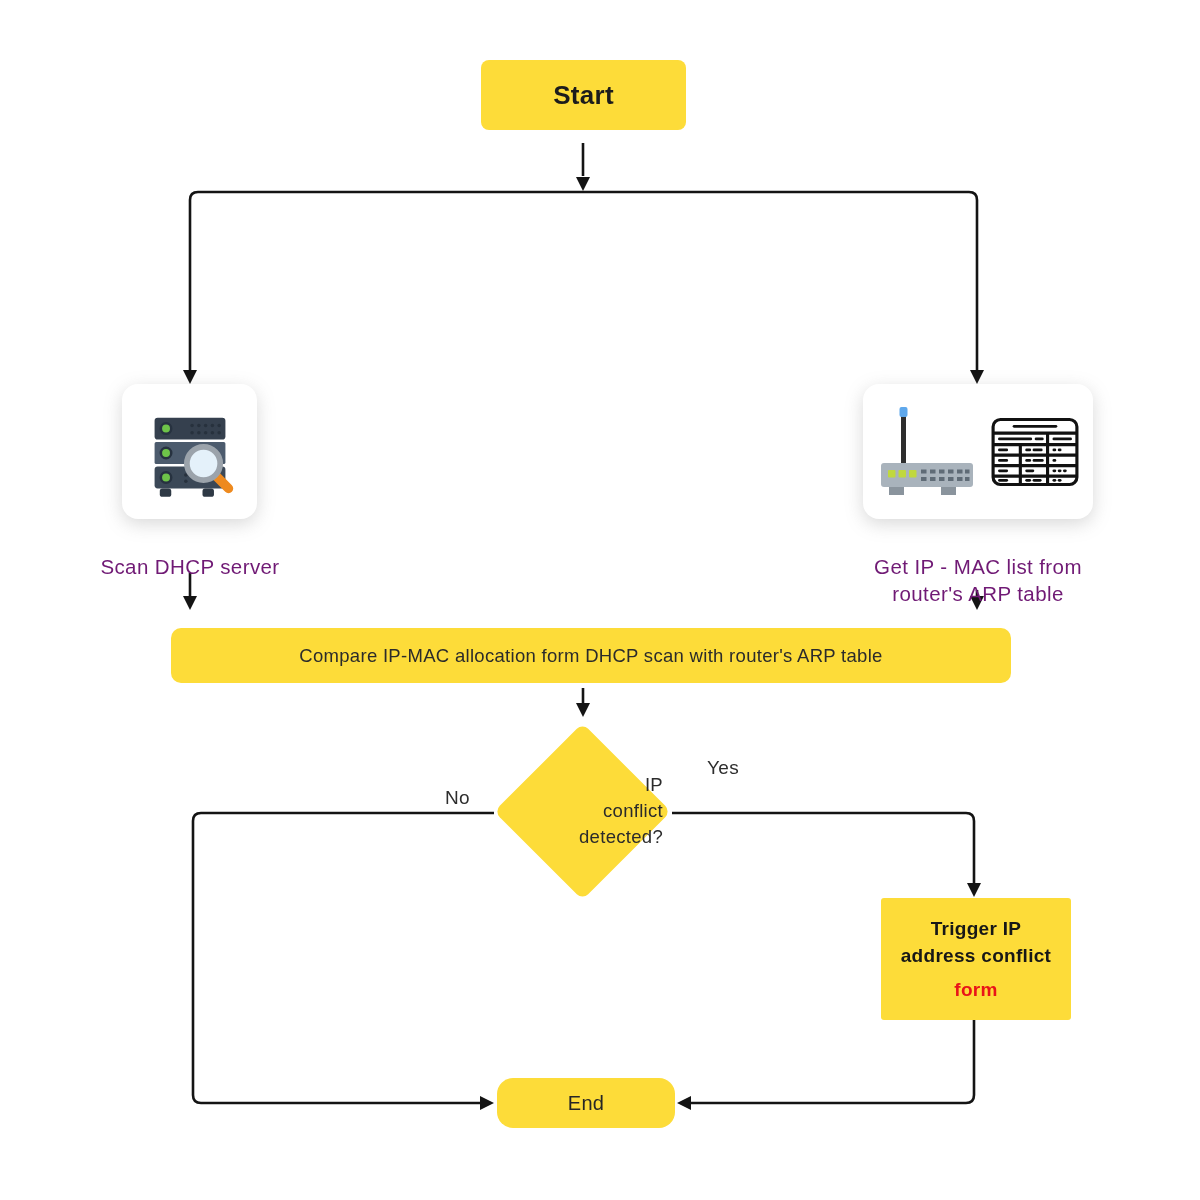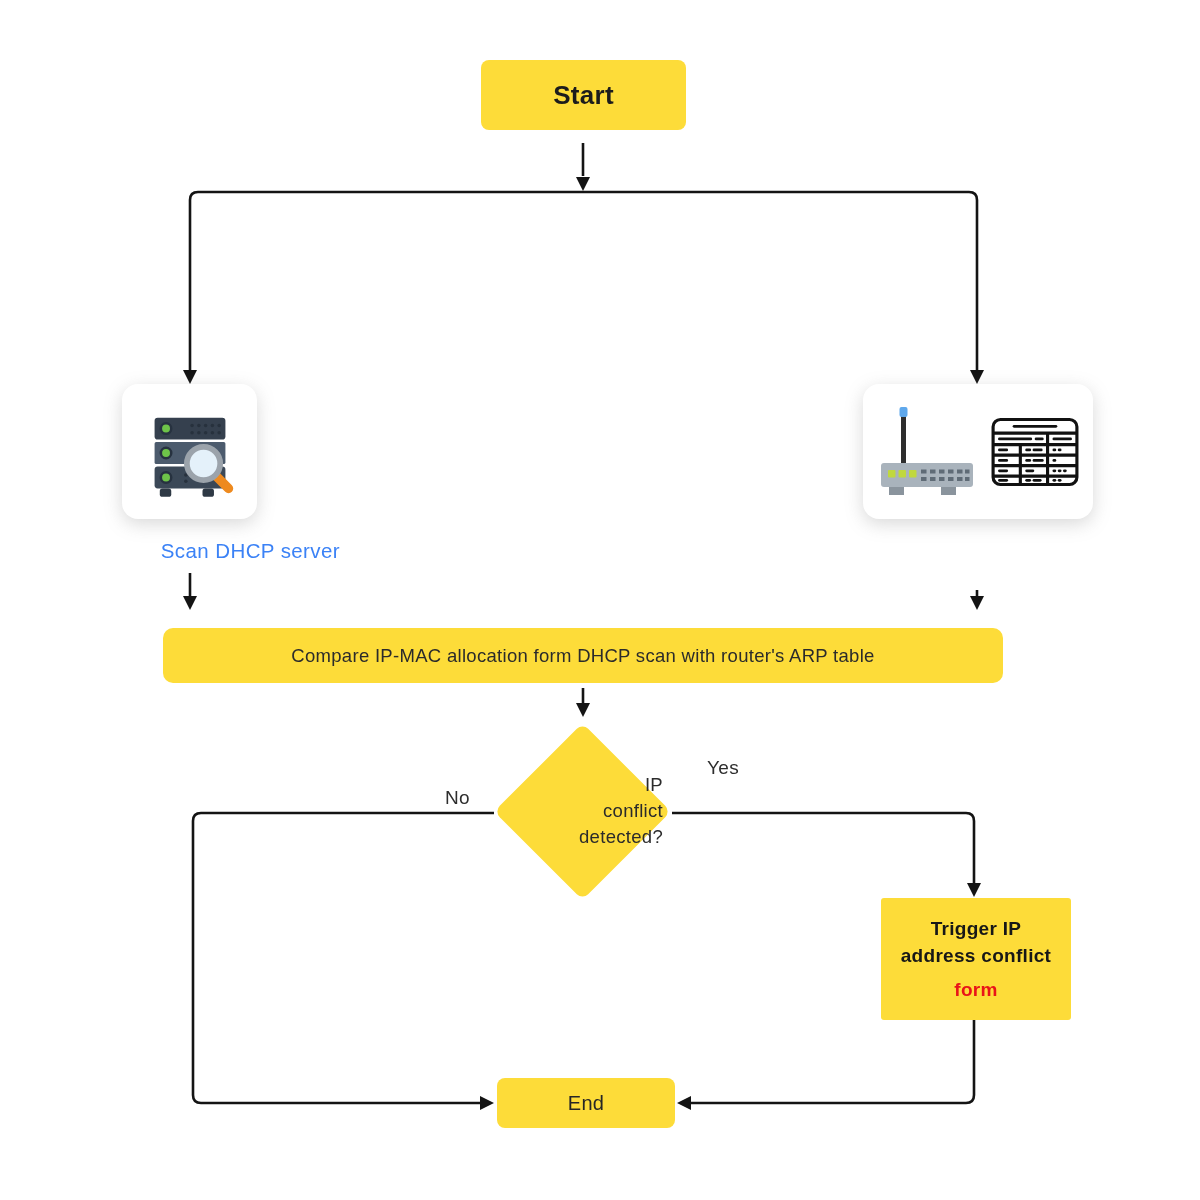--- a/index.html
+++ b/index.html
@@ -16,23 +16,23 @@
   .connector-layer path{fill:none;stroke:var(--line-black);stroke-width:2.6px;}
   .connector-layer polygon{fill:var(--line-black);stroke:none;}
 
   .node{
     position:absolute;display:flex;align-items:center;justify-content:center;
     background:var(--node-yellow);color:#232323;text-align:center;
     letter-spacing:.3px;
   }
   .node.start{left:481px;top:60px;width:205px;height:70px;border-radius:8px;
     font-size:26px;font-weight:bold;color:#1c1c1c;}
-  .node.compare{left:163px;top:628px;width:840px;height:55px;border-radius:10px;
+  .node.compare{left:171px;top:628px;width:840px;height:55px;border-radius:10px;
     font-size:18.5px;color:#2b2b2b;}
-  .node.end{left:497px;top:1078px;width:178px;height:50px;border-radius:8px;
+  .node.end{left:497px;top:1078px;width:178px;height:50px;border-radius:16px;
     font-size:20px;color:#262626;}
   .node.trigger{left:881px;top:898px;width:190px;height:122px;border-radius:3px;
     font-size:19px;font-weight:bold;color:#171717;flex-direction:column;line-height:27px;gap:7px;}
   .trigger .alert-word{color:var(--alert-red);font-weight:bold;}
   .pre-line{white-space:pre-line;}
 
   .diamond-shape{
     position:absolute;left:520px;top:749px;width:125px;height:125px;
     background:var(--node-yellow);transform:rotate(45deg);border-radius:8px;
   }
@@ -43,22 +43,22 @@
 
   .icon-card{
     position:absolute;background:#ffffff;border-radius:16px;
     box-shadow:0 5px 18px rgba(120,120,120,.28);
     display:flex;align-items:center;justify-content:center;gap:14px;
   }
   .icon-card.scan{left:122px;top:384px;width:135px;height:135px;}
   .icon-card.router{left:863px;top:384px;width:230px;height:135px;}
 
   .step-label{
-    position:absolute;text-align:right;font-size:20.5px;line-height:27px;
-    color:#3b82f6;letter-spacing:.4px;white-space:pre-line;
+    position:absolute;text-align:center;font-size:20.5px;line-height:27px;
+    color:#701a75;letter-spacing:.4px;white-space:pre-line;margin-top:16px;
   }
   .step-label.scan{left:40px;top:537px;width:300px;}
   .step-label.router{left:840px;top:537px;width:276px;}
 
   .edge-label{position:absolute;font-size:19px;color:#2e2e2e;letter-spacing:.3px;}
   .edge-label.no{left:430px;top:787px;width:55px;text-align:center;}
   .edge-label.yes{left:679px;top:757px;width:60px;text-align:right;}
 </style>
 </head>
 <body>
@@ -183,20 +183,22 @@
           <line x1="65" y1="51" x2="66" y2="51"></line>
           <line x1="70" y1="51" x2="71" y2="51"></line>
         <line x1="8" y1="60" x2="15" y2="60"></line>
           <line x1="34" y1="60" x2="37" y2="60"></line>
           <line x1="41" y1="60" x2="47" y2="60"></line>
           <line x1="60" y1="60" x2="61" y2="60"></line>
           <line x1="65" y1="60" x2="66" y2="60"></line>
       </g>
     </svg>
   </div>
+  <div class="step-label router pre-line">Get IP - MAC list from
+router's ARP table</div>
 
   <div class="node compare">
     <span>Compare IP-MAC allocation form DHCP scan with router's ARP table</span>
   </div>
 
   <div class="diamond-shape"></div>
   <div class="diamond-label">IP
 conflict
 detected?</div>
 

